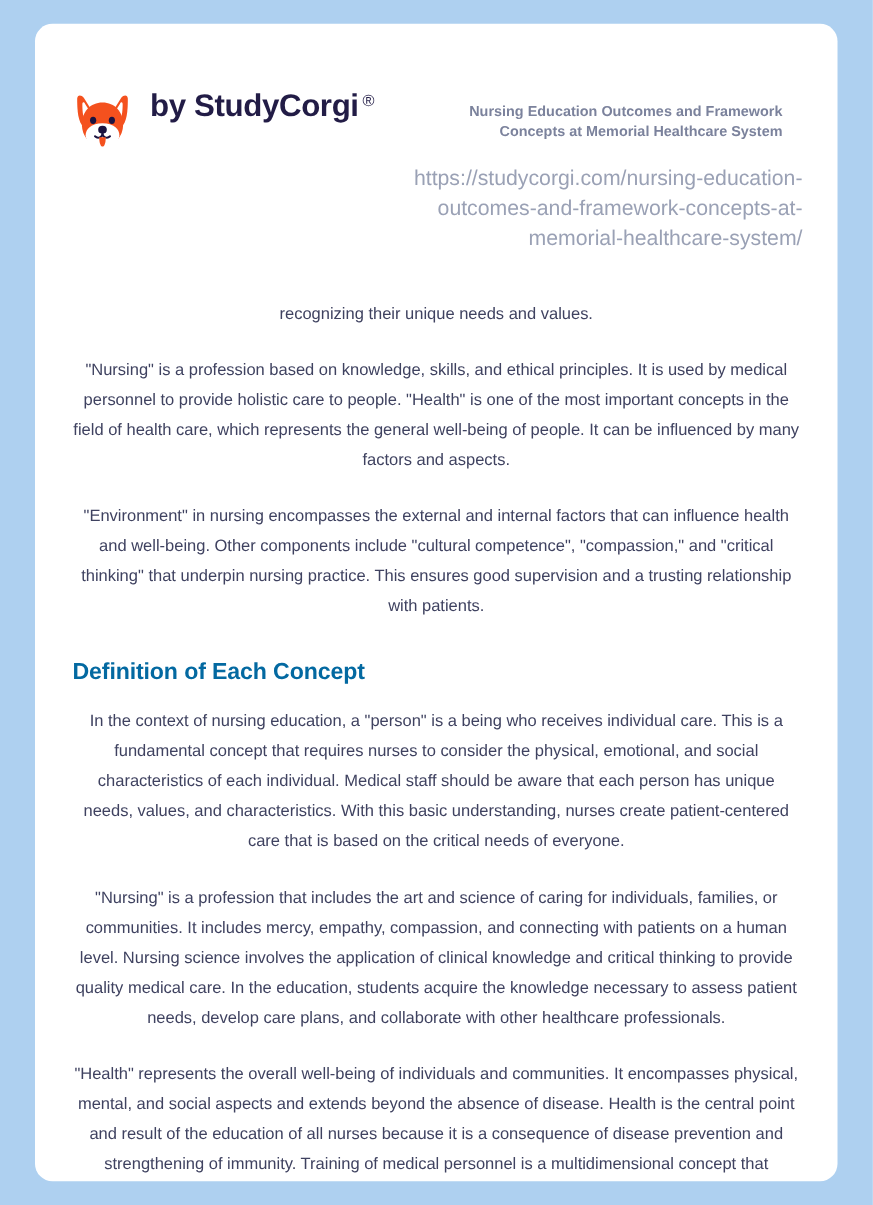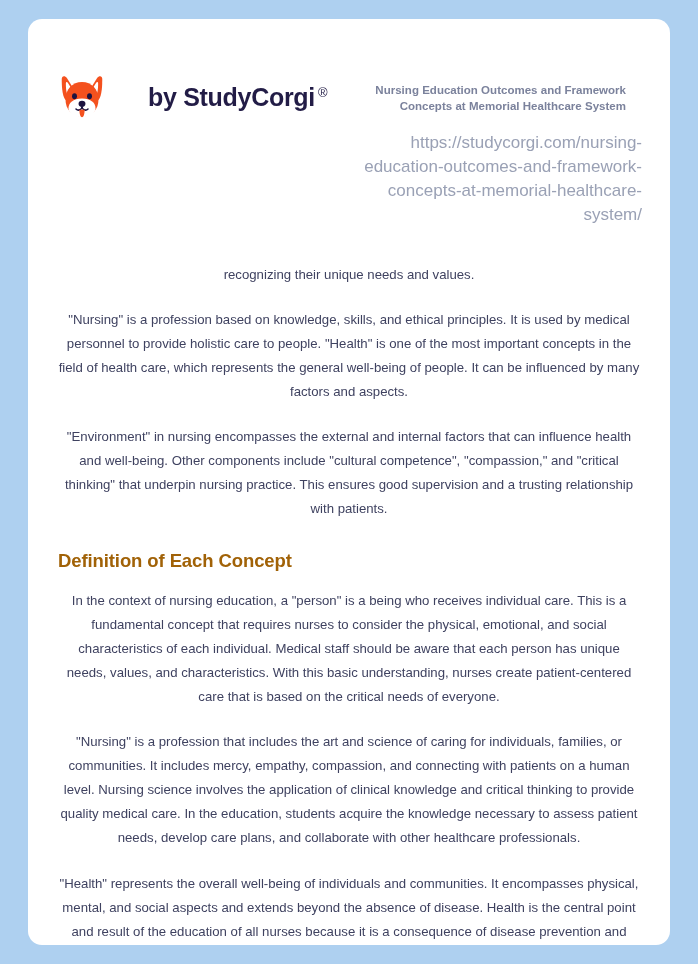--- a/index.html
+++ b/index.html
@@ -39,24 +39,23 @@
   .doc-header {
     display: flex;
     align-items: flex-start;
     justify-content: space-between;
     padding: 44px 28px 0 30px;
     box-sizing: border-box;
   }
 
   .brand-block {
     display: flex;
-    align-items: center;
+    align-items: flex-start;
     flex-shrink: 0;
     padding-top: 10px;
-    gap: 28px;
   }
 
   .corgi-logo {
     width: 48px;
     height: 48px;
     flex-shrink: 0;
     display: block;
   }
 
   .brand-wordmark {
@@ -109,21 +108,21 @@
 
   .doc-body p {
     color: #3f4260;
     font-size: 13.2px;
     line-height: 1.82;
     margin: 0 0 21px 0;
     text-align: center;
   }
 
   .section-heading {
-    color: #a16207;
+    color: #0369a1;
     font-size: 18.5px;
     font-weight: bold;
     line-height: 1.3;
     margin: 28px 0 16px 0;
     letter-spacing: -0.1px;
   }
 
   .doc-body p.tail-clip {
     margin-bottom: 0;
   }

